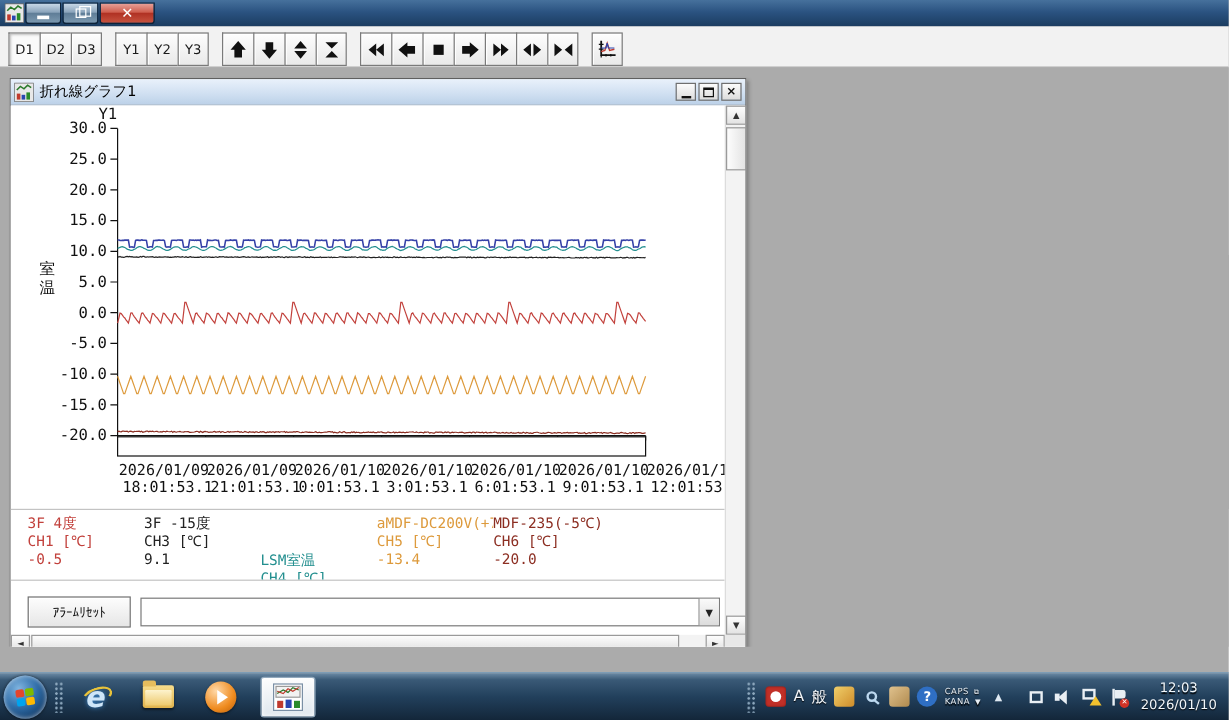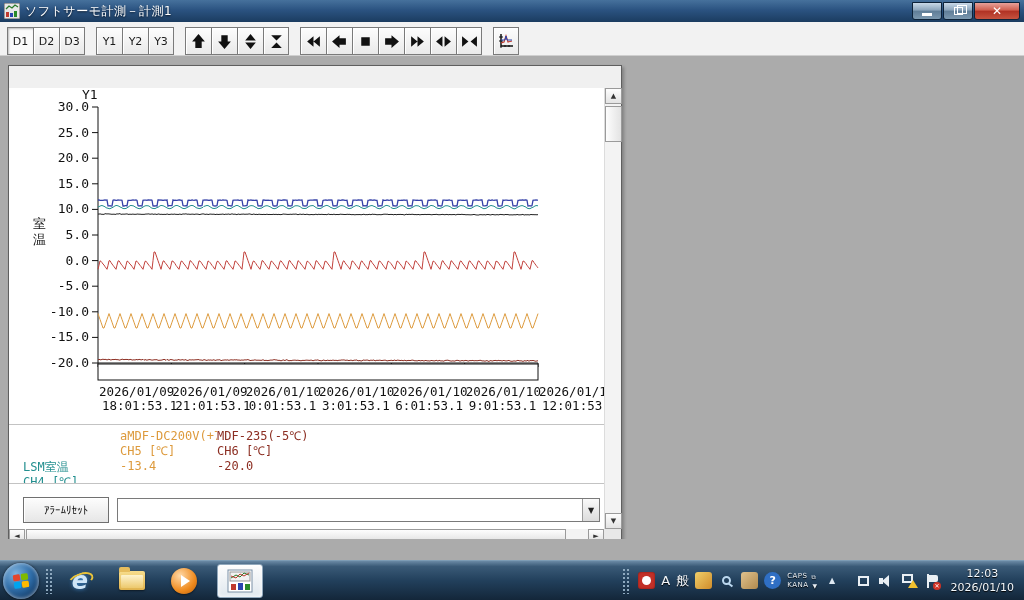--- a/index.html
+++ b/index.html
@@ -152,21 +152,20 @@
   <div class="main-win">
 
     <div class="titlebar">
       <svg width="16" height="16" viewBox="0 0 16 16">
         <rect x="0" y="0" width="16" height="16" fill="#e8e8e8" stroke="#555"></rect>
         <polyline points="2,6 5,3 8,5 11,2 14,4" fill="none" stroke="#2a7a2a" stroke-width="1.3"></polyline>
         <rect x="2" y="9" width="3" height="5" fill="#c03a2e"></rect>
         <rect x="6" y="10" width="3" height="4" fill="#2a46b0"></rect>
         <rect x="10" y="8" width="3" height="6" fill="#2a8a2a"></rect>
       </svg>
-      <span class="title">ソフトサーモ計測－計測1</span>
       <div class="win-controls">
         <div class="wc-btn">
             <span class="glyph-min"></span>
           </div>
         <div class="wc-btn">
             <span class="glyph-restore"></span>
           </div>
         <div class="wc-btn close">
             <span class="glyph-close">✕</span>
           </div>
@@ -251,20 +250,39 @@
             <path d="M2 5 H6 M2 9 H6 M4 14 L4 16 M8 13 L8 15 M12 13 L12 15" stroke="#111" stroke-width="1"></path>
             <polyline points="4,11 7,10 9,4 11,10 15,9" fill="none" stroke="#c03a2e" stroke-width="1.2"></polyline>
             <polyline points="4,8 8,8 9,4 10,8 15,8" fill="none" stroke="#2a46b0" stroke-width="1"></polyline>
           </svg>
           </div>
       </div>
     </div>
 
     <div class="mdi">
       <div class="graph-win">
+        <div class="g-titlebar">
+          <svg width="16" height="16" viewBox="0 0 16 16">
+            <rect x="0" y="0" width="16" height="16" fill="#e8e8e8" stroke="#555"></rect>
+            <polyline points="2,6 5,3 8,5 11,2 14,4" fill="none" stroke="#2a7a2a" stroke-width="1.3"></polyline>
+            <rect x="2" y="9" width="3" height="5" fill="#c03a2e"></rect>
+            <rect x="6" y="10" width="3" height="4" fill="#2a46b0"></rect>
+            <rect x="10" y="8" width="3" height="6" fill="#2a8a2a"></rect>
+          </svg>
+          <span class="g-title">折れ線グラフ1</span>
+          <div class="g-btn">
+              <span class="g-glyph-min"></span>
+            </div>
+          <div class="g-btn">
+              <span class="g-glyph-max"></span>
+            </div>
+          <div class="g-btn">
+              <b>×</b>
+            </div>
+        </div>
 
         <div class="g-body">
           <div class="g-content">
             <div class="chart-wrap">
               <svg id="chartSvg" width="604" height="332">
                   <path d="M89 19 V275 H529" stroke="#111" fill="none"></path>
                   <text x="73" y="11" font-size="13" font-family="&quot;DejaVu Sans Mono&quot;,&quot;Liberation Mono&quot;,monospace" fill="#111">Y1</text>
                   <line x1="83" y1="19" x2="89" y2="19" stroke="#111"></line>
                   <text x="80" y="23" font-size="13" font-family="&quot;DejaVu Sans Mono&quot;,&quot;Liberation Mono&quot;,monospace" fill="#111" text-anchor="end">30.0</text>
                   <line x1="83" y1="44.6" x2="89" y2="44.6" stroke="#111"></line>
@@ -314,20 +332,30 @@
                   <polyline points="89,181.3 90,177.2 91,172.9 92,173.3 93,174.6 94,176.0 95,177.0 96,178.6 97,179.9 98,181.3 99,177.4 100,172.8 101,172.7 102,174.5 103,176.0 104,177.3 105,178.7 106,180.0 107,181.3 108,177.1 109,173.1 110,172.8 111,174.3 112,176.1 113,177.2 114,178.7 115,179.9 116,181.3 117,177.2 118,173.2 119,173.4 120,174.8 121,176.1 122,177.0 123,178.4 124,179.9 125,181.3 126,177.1 127,173.0 128,173.3 129,174.6 130,176.0 131,177.3 132,178.5 133,180.0 134,181.3 135,177.2 136,173.4 137,173.2 138,174.6 139,176.0 140,177.4 141,178.4 142,179.9 143,181.3 144,172.7 145,164.0 146,164.0 147,166.9 148,169.8 149,172.7 150,175.5 151,178.4 152,181.3 153,177.0 154,173.2 155,172.9 156,174.7 157,175.8 158,177.0 159,178.7 160,179.9 161,181.3 162,177.2 163,172.9 164,173.4 165,174.2 166,175.7 167,177.4 168,178.7 169,180.0 170,181.3 171,177.3 172,173.3 173,173.1 174,174.5 175,176.1 176,177.0 177,178.6 178,179.9 179,181.3 180,177.1 181,172.7 182,173.1 183,174.5 184,175.6 185,177.2 186,178.4 187,180.0 188,181.3 189,177.0 190,172.9 191,173.1 192,174.2 193,175.8 194,177.3 195,178.6 196,180.0 197,181.3 198,177.2 199,173.0 200,173.5 201,174.5 202,175.9 203,177.4 204,178.5 205,180.0 206,181.3 207,177.0 208,173.5 209,173.2 210,174.6 211,175.9 212,177.3 213,178.6 214,179.9 215,181.3 216,177.4 217,173.1 218,172.8 219,174.5 220,176.1 221,177.3 222,178.7 223,179.9 224,181.3 225,177.4 226,173.0 227,173.3 228,174.7 229,175.9 230,177.3 231,178.5 232,180.0 233,181.3 234,172.7 235,164.0 236,164.0 237,166.9 238,169.8 239,172.7 240,175.5 241,178.4 242,181.3 243,177.0 244,173.4 245,173.0 246,174.5 247,175.7 248,177.4 249,178.6 250,180.0 251,181.3 252,177.4 253,172.7 254,172.9 255,174.4 256,175.8 257,177.2 258,178.6 259,180.0 260,181.3 261,177.2 262,173.2 263,173.3 264,174.6 265,176.1 266,177.1 267,178.6 268,180.0 269,181.3 270,177.2 271,173.4 272,172.8 273,174.2 274,175.6 275,177.1 276,178.7 277,179.9 278,181.3 279,177.0 280,172.8 281,172.7 282,174.6 283,175.8 284,177.1 285,178.5 286,180.0 287,181.3 288,177.0 289,172.7 290,173.4 291,174.6 292,176.1 293,177.2 294,178.7 295,179.9 296,181.3 297,177.1 298,173.3 299,173.4 300,174.6 301,175.7 302,177.2 303,178.4 304,179.9 305,181.3 306,177.1 307,172.7 308,173.1 309,174.5 310,176.1 311,177.1 312,178.7 313,179.9 314,181.3 315,177.3 316,173.2 317,173.4 318,174.2 319,175.9 320,177.1 321,178.6 322,180.0 323,181.3 324,172.7 325,164.0 326,164.0 327,166.9 328,169.8 329,172.7 330,175.5 331,178.4 332,181.3 333,177.1 334,173.4 335,172.8 336,174.7 337,176.1 338,177.2 339,178.5 340,179.9 341,181.3 342,177.4 343,173.0 344,173.2 345,174.5 346,175.9 347,177.3 348,178.5 349,179.9 350,181.3 351,177.2 352,173.5 353,172.9 354,174.7 355,175.8 356,177.4 357,178.6 358,179.9 359,181.3 360,177.3 361,172.8 362,172.7 363,174.5 364,175.9 365,177.0 366,178.7 367,180.0 368,181.3 369,177.2 370,173.2 371,173.1 372,174.4 373,175.8 374,177.2 375,178.7 376,179.9 377,181.3 378,177.0 379,173.2 380,173.5 381,174.5 382,175.6 383,177.0 384,178.6 385,180.0 386,181.3 387,177.1 388,173.2 389,173.3 390,174.8 391,175.6 392,177.1 393,178.4 394,179.9 395,181.3 396,177.4 397,173.1 398,173.5 399,174.6 400,176.0 401,177.2 402,178.5 403,179.9 404,181.3 405,177.2 406,172.8 407,173.0 408,174.5 409,175.7 410,177.1 411,178.6 412,180.0 413,181.3 414,172.7 415,164.0 416,164.0 417,166.9 418,169.8 419,172.7 420,175.5 421,178.4 422,181.3 423,177.3 424,173.2 425,173.3 426,174.4 427,176.1 428,177.2 429,178.6 430,180.0 431,181.3 432,177.3 433,173.2 434,172.7 435,174.8 436,176.1 437,177.3 438,178.5 439,179.9 440,181.3 441,177.4 442,172.8 443,173.2 444,174.8 445,176.1 446,177.3 447,178.7 448,180.0 449,181.3 450,177.3 451,173.5 452,172.9 453,174.3 454,176.1 455,177.0 456,178.6 457,179.9 458,181.3 459,177.0 460,173.3 461,172.9 462,174.6 463,175.8 464,177.1 465,178.7 466,180.0 467,181.3 468,177.2 469,173.3 470,172.9 471,174.6 472,175.9 473,177.2 474,178.6 475,179.9 476,181.3 477,177.0 478,173.2 479,173.2 480,174.6 481,176.1 482,177.2 483,178.5 484,179.9 485,181.3 486,177.1 487,173.1 488,173.6 489,174.1 490,175.8 491,177.3 492,178.5 493,180.0 494,181.3 495,177.4 496,173.4 497,173.3 498,174.2 499,175.7 500,177.1 501,178.5 502,180.0 503,181.3 504,172.7 505,164.0 506,164.0 507,166.9 508,169.8 509,172.7 510,175.5 511,178.4 512,181.3 513,177.2 514,173.0 515,173.4 516,174.3 517,175.7 518,177.3 519,178.7 520,179.9 521,181.3 522,177.0 523,172.7 524,172.8 525,174.6 526,175.9 527,177.3 528,178.6 529,179.9" fill="none" stroke="#c2413c" stroke-width="1"></polyline>
                   <polyline points="89,112.0 90,112.0 91,112.3 92,112.4 93,112.3 94,112.3 95,112.1 96,112.0 97,112.1 98,112.0 99,117.9 100,117.8 101,117.7 102,118.1 103,117.9 104,112.3 105,112.0 106,112.1 107,112.3 108,112.3 109,111.9 110,112.1 111,112.2 112,112.2 113,112.4 114,118.0 115,118.0 116,117.6 117,117.7 118,117.9 119,112.4 120,112.4 121,112.3 122,112.3 123,112.1 124,112.0 125,112.2 126,112.2 127,112.0 128,112.4 129,117.6 130,118.0 131,117.6 132,117.8 133,118.0 134,112.4 135,112.2 136,112.2 137,112.2 138,112.4 139,112.0 140,112.0 141,112.1 142,112.0 143,112.2 144,117.9 145,118.0 146,118.0 147,117.6 148,118.0 149,112.0 150,112.0 151,112.2 152,112.0 153,112.4 154,112.1 155,112.3 156,112.0 157,112.3 158,111.9 159,118.0 160,117.6 161,117.6 162,117.7 163,117.7 164,111.9 165,112.3 166,112.2 167,112.4 168,112.4 169,112.2 170,112.0 171,112.0 172,112.4 173,112.3 174,117.6 175,117.9 176,117.9 177,117.7 178,117.9 179,112.3 180,112.2 181,112.4 182,112.3 183,111.9 184,112.2 185,112.3 186,112.1 187,112.0 188,112.2 189,117.7 190,117.9 191,117.7 192,117.9 193,117.6 194,112.1 195,112.2 196,112.0 197,112.2 198,111.9 199,112.3 200,112.1 201,112.4 202,112.0 203,112.3 204,117.6 205,117.9 206,118.0 207,117.9 208,117.7 209,112.0 210,112.3 211,112.0 212,112.3 213,112.2 214,112.0 215,112.2 216,112.1 217,112.1 218,112.4 219,117.7 220,117.7 221,117.7 222,118.0 223,117.8 224,112.3 225,112.1 226,112.2 227,112.2 228,112.1 229,112.0 230,112.3 231,112.4 232,112.1 233,112.1 234,117.9 235,117.9 236,117.8 237,117.7 238,117.7 239,111.9 240,112.3 241,112.1 242,112.0 243,112.4 244,112.2 245,112.3 246,112.3 247,112.2 248,112.3 249,117.7 250,118.0 251,117.6 252,118.0 253,117.8 254,112.1 255,112.0 256,112.4 257,112.2 258,112.4 259,112.1 260,112.4 261,112.4 262,112.3 263,112.3 264,117.6 265,118.0 266,118.0 267,117.9 268,117.9 269,112.0 270,112.2 271,112.1 272,112.4 273,112.3 274,112.0 275,112.0 276,112.0 277,112.2 278,112.1 279,117.9 280,117.7 281,118.0 282,117.8 283,117.7 284,112.1 285,112.3 286,112.2 287,112.1 288,112.4 289,112.2 290,112.0 291,112.1 292,112.2 293,112.0 294,117.7 295,117.8 296,118.0 297,117.8 298,117.7 299,112.4 300,112.3 301,112.1 302,112.1 303,112.2 304,112.1 305,112.0 306,111.9 307,112.0 308,112.0 309,117.9 310,117.7 311,117.9 312,117.7 313,118.0 314,112.4 315,112.1 316,112.2 317,111.9 318,112.3 319,112.1 320,112.0 321,112.2 322,112.0 323,112.1 324,117.8 325,118.0 326,117.6 327,117.8 328,117.8 329,112.1 330,112.2 331,112.4 332,112.3 333,112.0 334,112.0 335,112.1 336,112.4 337,112.4 338,112.3 339,117.7 340,118.0 341,117.7 342,117.7 343,117.8 344,112.2 345,112.1 346,112.2 347,112.1 348,112.4 349,112.0 350,112.0 351,112.1 352,111.9 353,112.1 354,117.9 355,117.6 356,117.9 357,117.6 358,118.0 359,112.3 360,112.2 361,112.0 362,112.0 363,112.1 364,112.3 365,111.9 366,112.1 367,112.4 368,112.4 369,118.1 370,118.1 371,117.6 372,117.9 373,117.7 374,112.0 375,112.4 376,112.4 377,112.3 378,112.0 379,112.1 380,112.3 381,112.2 382,112.0 383,112.1 384,117.7 385,117.6 386,118.0 387,117.8 388,117.9 389,112.3 390,112.4 391,112.4 392,112.4 393,112.1 394,112.4 395,112.0 396,112.4 397,112.1 398,112.2 399,117.9 400,118.0 401,117.7 402,117.9 403,118.0 404,112.0 405,112.2 406,112.2 407,112.3 408,112.2 409,112.4 410,112.3 411,112.4 412,112.1 413,112.3 414,117.9 415,117.8 416,117.8 417,117.9 418,117.9 419,112.4 420,112.2 421,112.4 422,112.0 423,112.2 424,112.1 425,112.2 426,112.0 427,112.2 428,112.3 429,117.9 430,117.6 431,117.9 432,118.0 433,117.6 434,112.1 435,112.1 436,112.2 437,112.4 438,112.1 439,112.4 440,112.0 441,112.2 442,112.3 443,112.3 444,117.9 445,117.8 446,118.0 447,117.7 448,118.1 449,112.3 450,112.4 451,112.2 452,112.2 453,112.3 454,112.2 455,112.3 456,112.3 457,112.2 458,112.2 459,117.8 460,117.7 461,118.0 462,117.6 463,117.9 464,112.4 465,112.2 466,112.2 467,112.0 468,112.0 469,112.3 470,112.1 471,112.2 472,112.0 473,112.0 474,117.7 475,117.9 476,117.9 477,117.7 478,117.6 479,112.4 480,112.0 481,112.3 482,112.3 483,112.0 484,112.2 485,112.3 486,112.1 487,112.1 488,112.0 489,117.9 490,118.0 491,118.1 492,117.9 493,117.7 494,112.0 495,112.3 496,112.1 497,112.2 498,112.1 499,112.3 500,112.4 501,112.4 502,112.2 503,112.1 504,117.9 505,117.8 506,117.6 507,118.0 508,117.6 509,112.3 510,112.3 511,112.0 512,112.4 513,112.0 514,112.0 515,112.4 516,112.0 517,112.0 518,112.2 519,118.0 520,117.9 521,117.7 522,118.0 523,117.6 524,112.3 525,112.1 526,112.1 527,112.0 528,112.2 529,112.1" fill="none" stroke="#3642a8" stroke-width="1.3"></polyline>
                   <polyline points="89,125.8 90,126.3 91,125.7 92,126.3 93,126.2 94,126.4 95,126.3 96,125.8 97,125.7 98,126.1 99,125.7 100,126.1 101,125.9 102,126.3 103,126.2 104,126.3 105,126.1 106,126.4 107,126.3 108,125.7 109,126.2 110,125.7 111,125.7 112,126.3 113,126.3 114,126.0 115,126.3 116,126.0 117,126.1 118,125.8 119,126.3 120,126.4 121,126.1 122,126.4 123,126.2 124,126.1 125,126.3 126,126.3 127,126.3 128,126.1 129,126.0 130,126.3 131,126.1 132,126.4 133,126.3 134,126.4 135,126.3 136,126.3 137,125.9 138,126.2 139,125.8 140,126.0 141,126.2 142,126.2 143,125.9 144,126.2 145,126.4 146,125.9 147,126.4 148,126.4 149,126.1 150,125.9 151,126.5 152,126.2 153,126.4 154,126.4 155,126.4 156,126.3 157,126.5 158,125.9 159,126.3 160,126.5 161,126.3 162,126.3 163,126.0 164,126.5 165,126.0 166,126.2 167,126.4 168,126.3 169,126.5 170,126.3 171,126.0 172,126.5 173,126.3 174,125.9 175,126.1 176,126.0 177,125.8 178,126.2 179,126.2 180,126.1 181,126.4 182,126.2 183,126.2 184,126.1 185,126.4 186,126.3 187,126.0 188,126.2 189,126.1 190,126.5 191,126.5 192,126.2 193,126.0 194,125.9 195,126.0 196,126.4 197,126.3 198,126.1 199,126.5 200,126.4 201,126.0 202,126.2 203,126.2 204,126.3 205,126.1 206,126.5 207,126.5 208,126.1 209,126.6 210,126.3 211,126.4 212,126.2 213,126.3 214,125.9 215,126.6 216,126.3 217,126.1 218,126.4 219,126.0 220,126.1 221,126.5 222,126.1 223,125.9 224,126.1 225,126.4 226,126.0 227,126.5 228,126.6 229,126.1 230,126.1 231,126.6 232,126.1 233,126.3 234,126.0 235,126.2 236,126.3 237,126.2 238,126.2 239,126.2 240,125.9 241,126.0 242,126.3 243,126.5 244,126.3 245,125.9 246,126.6 247,126.3 248,126.4 249,126.6 250,126.0 251,126.5 252,126.3 253,126.6 254,126.4 255,126.4 256,126.5 257,126.5 258,126.1 259,126.6 260,126.4 261,126.5 262,126.5 263,126.5 264,126.4 265,126.2 266,126.7 267,126.1 268,126.7 269,126.4 270,126.4 271,126.6 272,126.6 273,126.4 274,126.1 275,126.0 276,126.3 277,126.1 278,126.5 279,126.3 280,126.5 281,126.2 282,126.3 283,126.4 284,126.1 285,126.2 286,126.2 287,126.0 288,126.4 289,126.7 290,126.4 291,126.1 292,126.3 293,126.5 294,126.1 295,126.3 296,126.6 297,126.4 298,126.2 299,126.5 300,126.7 301,126.7 302,126.5 303,126.5 304,126.7 305,126.6 306,126.5 307,126.1 308,126.7 309,126.5 310,126.1 311,126.7 312,126.2 313,126.5 314,126.3 315,126.7 316,126.4 317,126.6 318,126.7 319,126.1 320,126.1 321,126.7 322,126.3 323,126.6 324,126.5 325,126.1 326,126.6 327,126.6 328,126.4 329,126.6 330,126.5 331,126.3 332,126.1 333,126.5 334,126.2 335,126.7 336,126.3 337,126.7 338,126.1 339,126.5 340,126.3 341,126.4 342,126.6 343,126.7 344,126.5 345,126.7 346,126.8 347,126.6 348,126.6 349,126.6 350,126.6 351,126.5 352,126.8 353,126.6 354,126.4 355,126.2 356,126.7 357,126.7 358,126.5 359,126.8 360,126.2 361,126.5 362,126.7 363,126.2 364,126.2 365,126.5 366,126.2 367,126.7 368,126.6 369,126.8 370,126.5 371,126.7 372,126.7 373,126.6 374,126.3 375,126.2 376,126.2 377,126.2 378,126.3 379,126.2 380,126.8 381,126.2 382,126.7 383,126.2 384,126.8 385,126.7 386,126.3 387,126.7 388,126.7 389,126.3 390,126.6 391,126.3 392,126.5 393,126.5 394,126.5 395,126.9 396,126.9 397,126.2 398,126.4 399,126.6 400,126.2 401,126.5 402,126.4 403,126.3 404,126.3 405,126.6 406,126.6 407,126.5 408,126.8 409,126.4 410,126.6 411,126.9 412,126.5 413,126.6 414,126.4 415,126.7 416,126.2 417,126.7 418,126.4 419,126.5 420,126.4 421,126.5 422,126.7 423,126.8 424,126.5 425,126.5 426,126.5 427,126.4 428,126.3 429,126.8 430,126.6 431,126.8 432,126.5 433,126.5 434,126.3 435,126.8 436,126.6 437,126.6 438,126.3 439,126.8 440,126.7 441,126.4 442,126.8 443,126.5 444,126.7 445,126.4 446,126.7 447,127.0 448,126.3 449,126.5 450,126.3 451,126.6 452,126.4 453,126.3 454,126.5 455,126.6 456,126.5 457,126.9 458,126.6 459,126.8 460,126.7 461,126.9 462,126.8 463,126.8 464,126.6 465,126.4 466,126.7 467,126.9 468,127.0 469,127.0 470,127.0 471,126.5 472,126.8 473,126.6 474,127.0 475,126.5 476,126.9 477,126.9 478,126.4 479,126.6 480,126.5 481,127.0 482,126.8 483,126.6 484,126.4 485,126.9 486,126.7 487,127.0 488,126.4 489,127.0 490,126.7 491,126.5 492,126.4 493,126.7 494,126.5 495,127.0 496,126.5 497,126.5 498,126.6 499,126.5 500,126.9 501,126.9 502,126.8 503,126.9 504,126.9 505,126.7 506,126.8 507,126.8 508,126.5 509,126.6 510,127.0 511,126.7 512,126.9 513,126.5 514,126.4 515,127.0 516,126.9 517,126.6 518,127.0 519,126.5 520,127.1 521,126.7 522,126.5 523,126.6 524,126.7 525,126.6 526,126.8 527,126.6 528,126.9 529,126.5" fill="none" stroke="#222222" stroke-width="1"></polyline>
                   <polyline points="89,119.0 90,118.6 91,118.1 92,117.7 93,117.5 94,117.9 95,118.3 96,118.8 97,119.6 98,120.1 99,120.2 100,120.7 101,120.7 102,120.2 103,119.7 104,119.3 105,118.5 106,117.9 107,117.5 108,117.5 109,117.9 110,118.2 111,119.0 112,119.3 113,119.9 114,120.5 115,120.6 116,120.6 117,120.4 118,119.9 119,119.2 120,118.5 121,117.7 122,117.4 123,117.7 124,117.7 125,118.2 126,118.8 127,119.5 128,119.9 129,120.4 130,120.6 131,120.7 132,120.2 133,119.8 134,119.1 135,118.4 136,117.9 137,117.7 138,117.7 139,117.8 140,118.0 141,118.8 142,119.6 143,120.2 144,120.4 145,120.5 146,120.6 147,120.1 148,119.5 149,119.3 150,118.6 151,117.8 152,117.5 153,117.5 154,117.8 155,118.1 156,118.7 157,119.3 158,119.9 159,120.3 160,120.6 161,120.7 162,120.3 163,119.9 164,119.2 165,118.4 166,117.8 167,117.5 168,117.5 169,117.7 170,118.3 171,118.7 172,119.4 173,120.0 174,120.4 175,120.6 176,120.5 177,120.1 178,119.6 179,119.0 180,118.5 181,117.8 182,117.6 183,117.4 184,117.7 185,118.1 186,118.9 187,119.5 188,120.1 189,120.2 190,120.6 191,120.5 192,120.2 193,119.7 194,119.3 195,118.3 196,118.1 197,117.7 198,117.5 199,117.6 200,118.0 201,118.8 202,119.3 203,120.1 204,120.3 205,120.5 206,120.4 207,120.1 208,119.9 209,119.0 210,118.4 211,117.8 212,117.5 213,117.5 214,117.6 215,118.3 216,118.9 217,119.5 218,120.1 219,120.6 220,120.5 221,120.7 222,120.3 223,119.8 224,119.0 225,118.6 226,118.1 227,117.5 228,117.5 229,117.6 230,118.3 231,118.8 232,119.4 233,120.1 234,120.6 235,120.7 236,120.5 237,120.2 238,119.7 239,119.1 240,118.3 241,117.9 242,117.6 243,117.7 244,117.8 245,118.2 246,119.0 247,119.3 248,120.0 249,120.6 250,120.6 251,120.4 252,120.2 253,119.9 254,119.1 255,118.5 256,118.0 257,117.8 258,117.7 259,117.9 260,118.3 261,118.8 262,119.2 263,120.1 264,120.4 265,120.7 266,120.6 267,120.2 268,119.9 269,119.0 270,118.4 271,117.8 272,117.7 273,117.6 274,117.6 275,118.1 276,118.7 277,119.5 278,119.9 279,120.6 280,120.7 281,120.6 282,120.2 283,119.6 284,119.2 285,118.4 286,117.8 287,117.8 288,117.7 289,117.9 290,118.1 291,118.6 292,119.3 293,120.2 294,120.3 295,120.5 296,120.4 297,120.4 298,119.9 299,119.0 300,118.5 301,117.9 302,117.8 303,117.6 304,117.6 305,118.0 306,118.9 307,119.5 308,120.2 309,120.3 310,120.7 311,120.4 312,120.4 313,119.5 314,118.9 315,118.3 316,117.9 317,117.5 318,117.4 319,117.8 320,118.2 321,119.0 322,119.5 323,119.9 324,120.4 325,120.8 326,120.5 327,120.3 328,119.7 329,119.0 330,118.6 331,117.8 332,117.7 333,117.6 334,117.9 335,118.1 336,118.6 337,119.5 338,119.8 339,120.3 340,120.7 341,120.4 342,120.3 343,119.8 344,119.0 345,118.5 346,118.1 347,117.5 348,117.7 349,117.9 350,118.1 351,118.9 352,119.4 353,119.9 354,120.3 355,120.5 356,120.4 357,120.1 358,119.5 359,118.9 360,118.4 361,117.9 362,117.7 363,117.5 364,117.9 365,118.4 366,118.6 367,119.4 368,120.1 369,120.4 370,120.7 371,120.7 372,120.4 373,119.6 374,119.2 375,118.5 376,117.8 377,117.5 378,117.4 379,117.8 380,118.0 381,118.6 382,119.6 383,120.0 384,120.5 385,120.5 386,120.4 387,120.1 388,119.9 389,119.1 390,118.6 391,117.9 392,117.8 393,117.5 394,117.7 395,118.2 396,118.7 397,119.5 398,120.2 399,120.6 400,120.5 401,120.6 402,120.0 403,119.6 404,119.1 405,118.4 406,117.8 407,117.7 408,117.7 409,117.9 410,118.0 411,118.9 412,119.5 413,120.0 414,120.3 415,120.8 416,120.4 417,120.1 418,119.9 419,119.0 420,118.7 421,117.8 422,117.5 423,117.5 424,117.9 425,118.0 426,119.0 427,119.4 428,120.2 429,120.3 430,120.7 431,120.4 432,120.1 433,119.6 434,119.2 435,118.5 436,117.8 437,117.8 438,117.7 439,117.9 440,118.2 441,118.6 442,119.3 443,120.2 444,120.4 445,120.7 446,120.5 447,120.1 448,119.9 449,119.0 450,118.3 451,117.8 452,117.5 453,117.7 454,117.9 455,118.0 456,118.8 457,119.4 458,120.1 459,120.3 460,120.6 461,120.4 462,120.4 463,119.8 464,119.3 465,118.6 466,118.0 467,117.8 468,117.6 469,117.8 470,118.3 471,118.7 472,119.4 473,119.8 474,120.5 475,120.7 476,120.5 477,120.3 478,119.8 479,118.9 480,118.4 481,117.8 482,117.5 483,117.7 484,118.0 485,118.2 486,118.9 487,119.5 488,120.2 489,120.3 490,120.5 491,120.7 492,120.1 493,119.7 494,119.3 495,118.5 496,117.8 497,117.5 498,117.6 499,117.7 500,118.2 501,118.7 502,119.5 503,119.9 504,120.5 505,120.8 506,120.8 507,120.3 508,119.5 509,119.0 510,118.5 511,118.1 512,117.7 513,117.7 514,117.7 515,118.4 516,118.6 517,119.2 518,120.1 519,120.4 520,120.7 521,120.6 522,120.2 523,119.5 524,119.3 525,118.6 526,117.9 527,117.7 528,117.5 529,117.9" fill="none" stroke="#238f8f" stroke-width="1"></polyline>
                   <polyline points="89,225.6 90,228.5 91,231.4 92,234.2 93,237.1 94,240.0 95,240.0 96,237.1 97,234.2 98,231.4 99,228.5 100,225.6 101,228.5 102,231.4 103,234.2 104,237.1 105,240.0 106,240.0 107,237.1 108,234.2 109,231.4 110,228.5 111,225.6 112,228.5 113,231.4 114,234.2 115,237.1 116,240.0 117,240.0 118,237.1 119,234.2 120,231.4 121,228.5 122,225.6 123,228.5 124,231.4 125,234.2 126,237.1 127,240.0 128,240.0 129,237.1 130,234.2 131,231.4 132,228.5 133,225.6 134,228.5 135,231.4 136,234.2 137,237.1 138,240.0 139,240.0 140,237.1 141,234.2 142,231.4 143,228.5 144,225.6 145,228.5 146,231.4 147,234.2 148,237.1 149,240.0 150,240.0 151,237.1 152,234.2 153,231.4 154,228.5 155,225.6 156,228.5 157,231.4 158,234.2 159,237.1 160,240.0 161,240.0 162,237.1 163,234.2 164,231.4 165,228.5 166,225.6 167,228.5 168,231.4 169,234.2 170,237.1 171,240.0 172,240.0 173,237.1 174,234.2 175,231.4 176,228.5 177,225.6 178,228.5 179,231.4 180,234.2 181,237.1 182,240.0 183,240.0 184,237.1 185,234.2 186,231.4 187,228.5 188,225.6 189,228.5 190,231.4 191,234.2 192,237.1 193,240.0 194,240.0 195,237.1 196,234.2 197,231.4 198,228.5 199,225.6 200,228.5 201,231.4 202,234.2 203,237.1 204,240.0 205,240.0 206,237.1 207,234.2 208,231.4 209,228.5 210,225.6 211,228.5 212,231.4 213,234.2 214,237.1 215,240.0 216,240.0 217,237.1 218,234.2 219,231.4 220,228.5 221,225.6 222,228.5 223,231.4 224,234.2 225,237.1 226,240.0 227,240.0 228,237.1 229,234.2 230,231.4 231,228.5 232,225.6 233,228.5 234,231.4 235,234.2 236,237.1 237,240.0 238,240.0 239,237.1 240,234.2 241,231.4 242,228.5 243,225.6 244,228.5 245,231.4 246,234.2 247,237.1 248,240.0 249,240.0 250,237.1 251,234.2 252,231.4 253,228.5 254,225.6 255,228.5 256,231.4 257,234.2 258,237.1 259,240.0 260,240.0 261,237.1 262,234.2 263,231.4 264,228.5 265,225.6 266,228.5 267,231.4 268,234.2 269,237.1 270,240.0 271,240.0 272,237.1 273,234.2 274,231.4 275,228.5 276,225.6 277,228.5 278,231.4 279,234.2 280,237.1 281,240.0 282,240.0 283,237.1 284,234.2 285,231.4 286,228.5 287,225.6 288,228.5 289,231.4 290,234.2 291,237.1 292,240.0 293,240.0 294,237.1 295,234.2 296,231.4 297,228.5 298,225.6 299,228.5 300,231.4 301,234.2 302,237.1 303,240.0 304,240.0 305,237.1 306,234.2 307,231.4 308,228.5 309,225.6 310,228.5 311,231.4 312,234.2 313,237.1 314,240.0 315,240.0 316,237.1 317,234.2 318,231.4 319,228.5 320,225.6 321,228.5 322,231.4 323,234.2 324,237.1 325,240.0 326,240.0 327,237.1 328,234.2 329,231.4 330,228.5 331,225.6 332,228.5 333,231.4 334,234.2 335,237.1 336,240.0 337,240.0 338,237.1 339,234.2 340,231.4 341,228.5 342,225.6 343,228.5 344,231.4 345,234.2 346,237.1 347,240.0 348,240.0 349,237.1 350,234.2 351,231.4 352,228.5 353,225.6 354,228.5 355,231.4 356,234.2 357,237.1 358,240.0 359,240.0 360,237.1 361,234.2 362,231.4 363,228.5 364,225.6 365,228.5 366,231.4 367,234.2 368,237.1 369,240.0 370,240.0 371,237.1 372,234.2 373,231.4 374,228.5 375,225.6 376,228.5 377,231.4 378,234.2 379,237.1 380,240.0 381,240.0 382,237.1 383,234.2 384,231.4 385,228.5 386,225.6 387,228.5 388,231.4 389,234.2 390,237.1 391,240.0 392,240.0 393,237.1 394,234.2 395,231.4 396,228.5 397,225.6 398,228.5 399,231.4 400,234.2 401,237.1 402,240.0 403,240.0 404,237.1 405,234.2 406,231.4 407,228.5 408,225.6 409,228.5 410,231.4 411,234.2 412,237.1 413,240.0 414,240.0 415,237.1 416,234.2 417,231.4 418,228.5 419,225.6 420,228.5 421,231.4 422,234.2 423,237.1 424,240.0 425,240.0 426,237.1 427,234.2 428,231.4 429,228.5 430,225.6 431,228.5 432,231.4 433,234.2 434,237.1 435,240.0 436,240.0 437,237.1 438,234.2 439,231.4 440,228.5 441,225.6 442,228.5 443,231.4 444,234.2 445,237.1 446,240.0 447,240.0 448,237.1 449,234.2 450,231.4 451,228.5 452,225.6 453,228.5 454,231.4 455,234.2 456,237.1 457,240.0 458,240.0 459,237.1 460,234.2 461,231.4 462,228.5 463,225.6 464,228.5 465,231.4 466,234.2 467,237.1 468,240.0 469,240.0 470,237.1 471,234.2 472,231.4 473,228.5 474,225.6 475,228.5 476,231.4 477,234.2 478,237.1 479,240.0 480,240.0 481,237.1 482,234.2 483,231.4 484,228.5 485,225.6 486,228.5 487,231.4 488,234.2 489,237.1 490,240.0 491,240.0 492,237.1 493,234.2 494,231.4 495,228.5 496,225.6 497,228.5 498,231.4 499,234.2 500,237.1 501,240.0 502,240.0 503,237.1 504,234.2 505,231.4 506,228.5 507,225.6 508,228.5 509,231.4 510,234.2 511,237.1 512,240.0 513,240.0 514,237.1 515,234.2 516,231.4 517,228.5 518,225.6 519,228.5 520,231.4 521,234.2 522,237.1 523,240.0 524,240.0 525,237.1 526,234.2 527,231.4 528,228.5 529,225.6" fill="none" stroke="#dd9a3c" stroke-width="1"></polyline>
                   <polyline points="89,271.9 90,271.3 91,271.7 92,271.9 93,271.3 94,271.3 95,271.4 96,271.5 97,271.3 98,272.1 99,271.4 100,271.3 101,271.7 102,272.1 103,271.5 104,271.6 105,271.5 106,271.5 107,271.3 108,271.9 109,271.4 110,272.2 111,271.9 112,271.7 113,271.2 114,271.3 115,271.8 116,271.3 117,271.6 118,271.3 119,271.7 120,271.8 121,271.4 122,271.5 123,272.0 124,272.0 125,271.7 126,272.1 127,271.5 128,271.6 129,271.9 130,271.3 131,271.6 132,271.8 133,271.8 134,271.3 135,272.3 136,271.5 137,271.9 138,272.2 139,271.8 140,271.7 141,271.5 142,272.0 143,272.0 144,272.1 145,271.7 146,271.8 147,271.7 148,271.7 149,272.3 150,272.3 151,272.2 152,272.2 153,272.0 154,271.7 155,271.4 156,271.6 157,272.4 158,271.4 159,271.9 160,272.4 161,271.7 162,271.5 163,271.8 164,271.9 165,272.4 166,272.1 167,272.0 168,272.2 169,271.7 170,271.5 171,272.2 172,271.8 173,271.9 174,271.5 175,272.4 176,271.6 177,271.8 178,272.4 179,272.4 180,272.0 181,271.6 182,272.2 183,271.7 184,272.0 185,271.9 186,271.9 187,271.7 188,271.8 189,271.5 190,271.7 191,272.2 192,271.8 193,272.4 194,272.2 195,271.6 196,271.9 197,272.2 198,272.5 199,271.8 200,272.1 201,272.1 202,271.9 203,272.4 204,271.9 205,271.8 206,272.3 207,272.4 208,271.7 209,272.1 210,271.7 211,271.9 212,272.5 213,272.5 214,271.9 215,272.3 216,271.7 217,272.2 218,271.9 219,271.9 220,272.5 221,271.8 222,272.0 223,271.7 224,272.2 225,271.8 226,271.8 227,272.0 228,271.6 229,272.4 230,271.7 231,272.5 232,272.0 233,272.1 234,272.1 235,272.1 236,271.7 237,272.1 238,271.7 239,271.6 240,272.0 241,272.4 242,272.6 243,272.1 244,272.4 245,272.0 246,271.9 247,272.1 248,272.3 249,272.1 250,272.3 251,272.2 252,272.4 253,272.2 254,271.7 255,272.3 256,272.6 257,272.2 258,272.6 259,272.5 260,272.4 261,272.2 262,272.0 263,272.2 264,271.9 265,271.7 266,271.7 267,272.1 268,271.8 269,272.6 270,272.1 271,272.6 272,272.7 273,272.6 274,271.8 275,272.2 276,272.6 277,271.9 278,271.7 279,272.5 280,272.7 281,272.6 282,272.5 283,272.7 284,271.9 285,272.5 286,271.8 287,272.6 288,272.1 289,272.4 290,272.3 291,272.7 292,272.7 293,272.6 294,272.2 295,272.6 296,272.2 297,272.3 298,272.0 299,272.4 300,272.2 301,272.5 302,271.9 303,272.5 304,272.6 305,272.6 306,271.9 307,272.3 308,272.0 309,271.9 310,272.5 311,272.5 312,272.8 313,272.8 314,272.1 315,272.1 316,272.6 317,272.6 318,272.4 319,272.0 320,272.8 321,272.1 322,272.6 323,272.3 324,272.1 325,272.3 326,272.5 327,272.2 328,272.6 329,272.6 330,272.1 331,272.4 332,272.0 333,272.0 334,272.0 335,271.9 336,272.2 337,272.4 338,272.0 339,272.4 340,272.6 341,272.3 342,272.2 343,272.4 344,272.8 345,272.0 346,272.3 347,272.0 348,272.0 349,272.9 350,272.5 351,272.6 352,272.9 353,272.9 354,272.0 355,272.1 356,272.3 357,272.1 358,272.1 359,272.1 360,272.7 361,272.5 362,272.0 363,272.5 364,272.1 365,272.0 366,272.9 367,272.5 368,272.2 369,272.5 370,272.2 371,272.2 372,272.4 373,272.6 374,272.3 375,272.3 376,272.1 377,272.4 378,272.9 379,272.7 380,272.5 381,272.5 382,272.3 383,272.3 384,272.8 385,272.1 386,272.1 387,272.8 388,272.1 389,272.2 390,272.3 391,272.5 392,272.5 393,272.2 394,272.9 395,272.4 396,272.2 397,272.9 398,272.6 399,272.5 400,272.4 401,272.6 402,272.4 403,272.1 404,272.2 405,272.5 406,272.9 407,272.6 408,273.0 409,272.6 410,272.4 411,272.7 412,272.9 413,272.3 414,272.8 415,272.9 416,272.7 417,272.3 418,273.0 419,272.7 420,273.0 421,272.9 422,272.6 423,272.4 424,272.9 425,272.7 426,273.0 427,272.2 428,272.6 429,273.1 430,272.3 431,272.6 432,273.1 433,272.7 434,273.1 435,273.1 436,272.4 437,272.4 438,272.2 439,272.2 440,272.6 441,272.8 442,273.1 443,273.0 444,272.8 445,273.1 446,273.0 447,272.5 448,272.3 449,272.4 450,272.7 451,273.1 452,272.8 453,272.5 454,272.7 455,273.0 456,272.3 457,272.6 458,272.5 459,273.2 460,272.8 461,272.5 462,272.7 463,272.5 464,272.4 465,272.9 466,272.6 467,272.7 468,272.7 469,272.7 470,272.4 471,272.4 472,272.3 473,273.1 474,272.7 475,273.1 476,273.0 477,273.0 478,272.4 479,273.3 480,273.3 481,272.8 482,272.5 483,273.1 484,272.8 485,272.5 486,272.5 487,272.4 488,272.9 489,272.4 490,272.4 491,272.8 492,272.4 493,273.2 494,272.5 495,272.5 496,272.8 497,272.9 498,272.9 499,272.6 500,272.4 501,273.0 502,273.2 503,273.3 504,273.1 505,272.9 506,273.0 507,273.2 508,272.5 509,272.4 510,272.6 511,273.0 512,272.7 513,273.1 514,273.3 515,273.0 516,272.5 517,273.3 518,272.5 519,272.5 520,273.3 521,272.5 522,272.7 523,272.6 524,272.5 525,272.7 526,273.1 527,273.2 528,272.9 529,272.8" fill="none" stroke="#8c2e22" stroke-width="1"></polyline>
                 </svg>
             </div>
 
             <div class="legend">
+              <div class="legend-item" style="color: rgb(194, 65, 60);">
+                <div>3F 4度</div>
+                <div>CH1 [℃]</div>
+                <div>-0.5</div>
+              </div>
+              <div class="legend-item" style="color: rgb(34, 34, 34);">
+                <div>3F -15度</div>
+                <div>CH3 [℃]</div>
+                <div>9.1</div>
+              </div>
               <div class="legend-item" style="color: rgb(35, 143, 143); margin-top: 31px;">
                 <div>LSM室温</div>
                 <div>CH4 [℃]</div>
                 <div>6.9</div>
               </div>
               <div class="legend-item" style="color: rgb(221, 154, 60);">
                 <div>aMDF-DC200V(+7</div>
                 <div>CH5 [℃]</div>
                 <div>-13.4</div>
               </div>

